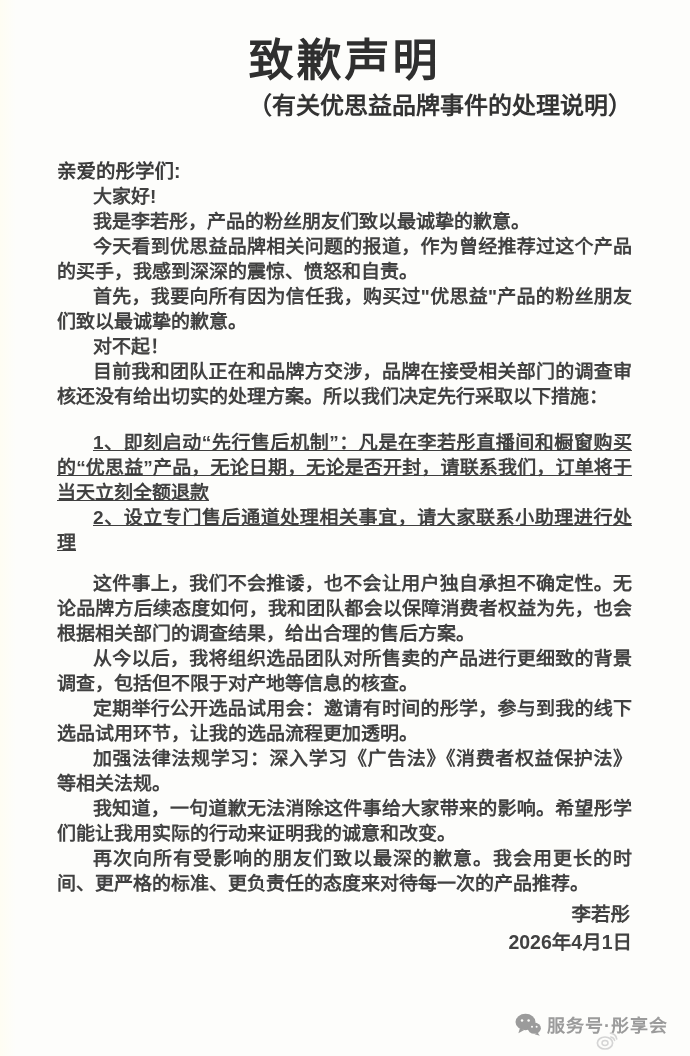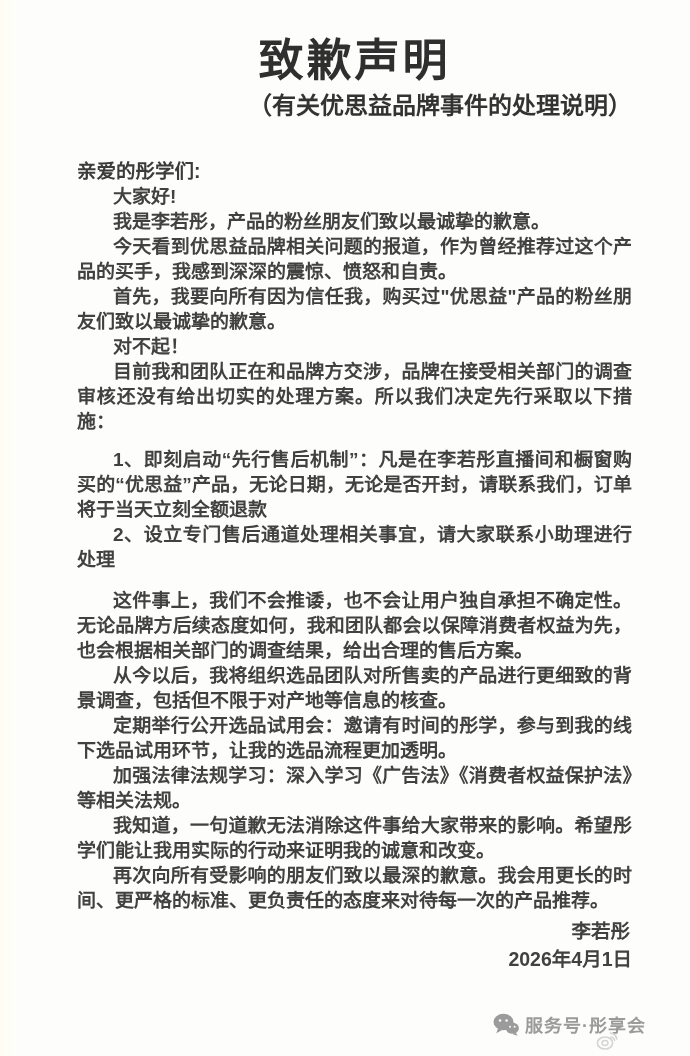--- a/index.html
+++ b/index.html
@@ -7,21 +7,20 @@
     width: 690px; height: 1056px;
     background: linear-gradient(90deg, #fefdf3 0px, #fdfdfb 16px);
     font-family: "Liberation Sans", sans-serif;
     overflow: hidden;
   }
   .page {
     position: relative;
     width: 690px; height: 1056px;
     box-sizing: border-box;
     color: #3e3e3e;
-    padding-left: 20px;
   }
   .doc {
     box-sizing: border-box;
     padding: 34px 58px 0 57px;
   }
   .title {
     margin: 0;
     text-align: center;
     font-family: "Liberation Serif", serif;
     font-weight: 700;
@@ -51,35 +50,35 @@
     font-size: 19px;
     line-height: 25px;
     font-weight: 600;
     color: #414141;
     text-indent: 36px;
     text-align: justify;
     letter-spacing: 0;
   }
   
   .intro p:nth-child(5) { margin-top: 0; }
-  .measures { margin-top: 13px; }
+  .measures { margin-top: 21px; text-decoration: underline; }
   .commitment { margin-top: 16px; }
   .sign {
     margin-top: 6px;
     text-align: right;
     font-size: 19.5px;
     line-height: 25px;
     font-weight: 600;
     color: #414141;
   }
   .sign .sign-name { margin-right: 2px; }
   .sign .sign-date { margin-top: 3px; }
   .footer-wechat {
     position: absolute;
-    top: 1011px; right: 44px;
+    top: 1011px; right: 22px;
     display: flex; align-items: center; gap: 6px;
     color: #9b9b9b;
     font-size: 18px;
     font-weight: 600;
     letter-spacing: 1px;
   }
   .footer-weibo {
     position: absolute;
     top: 1029px; right: 33px;
     display: flex; align-items: center; gap: 4px;

